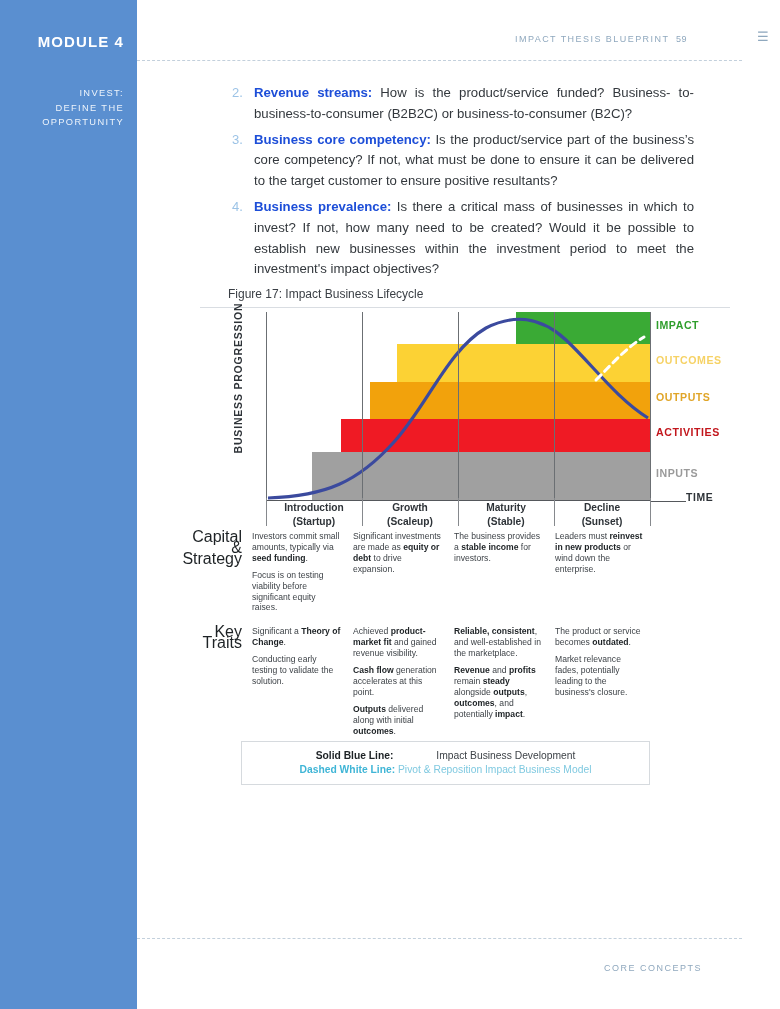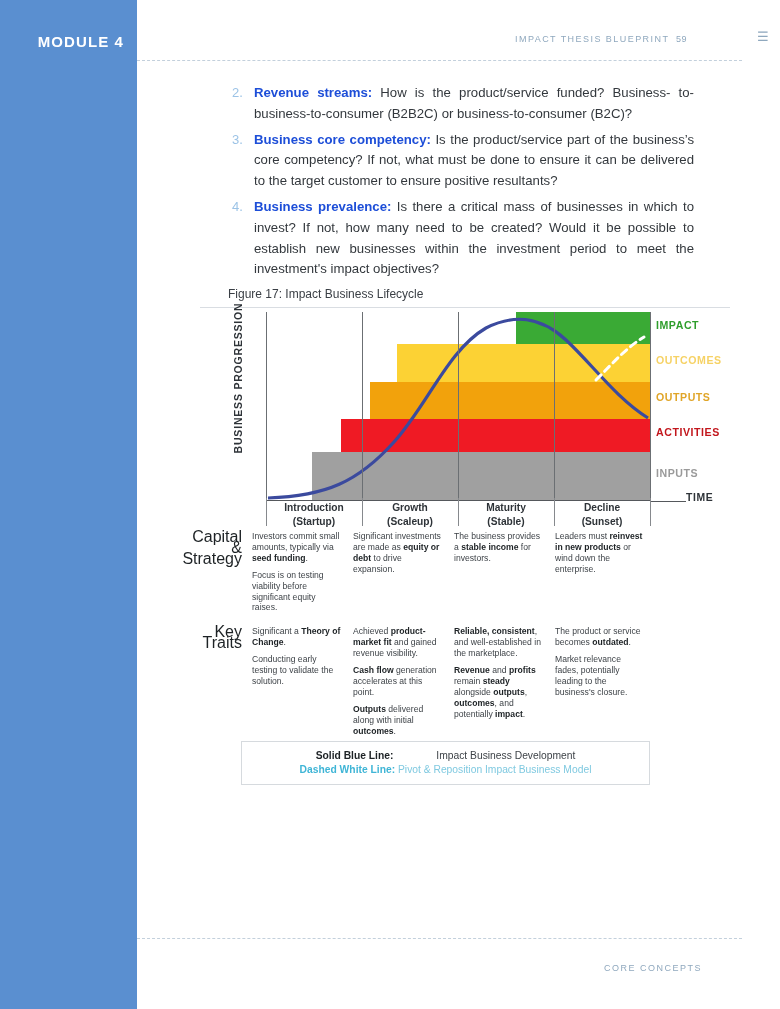--- a/index.html
+++ b/index.html
@@ -245,20 +245,25 @@
     letter-spacing: 1.5px;
   }
 </style>
 </head>
 <body>
 
 <div id="page">
 
   <div id="sidebar">
     <div id="module-label">MODULE 4</div>
+    <div id="invest-label">
+      <div>INVEST:</div>
+      <div>DEFINE THE</div>
+      <div>OPPORTUNITY</div>
+    </div>
   </div>
 
   <div id="header-title">IMPACT THESIS BLUEPRINT</div>
   <div id="header-page">59</div>
   <div id="header-menu">☰</div>
   <div id="rule-top" class="dashed-rule"></div>
   <div id="rule-bottom" class="dashed-rule"></div>
 
   <div id="bodylist">
       <div class="li"><span class="num">2.</span><b>Revenue streams:</b><span> How is the product/service funded? Business- to-business-to-consumer (B2B2C) or business-to-consumer (B2C)?</span></div>

